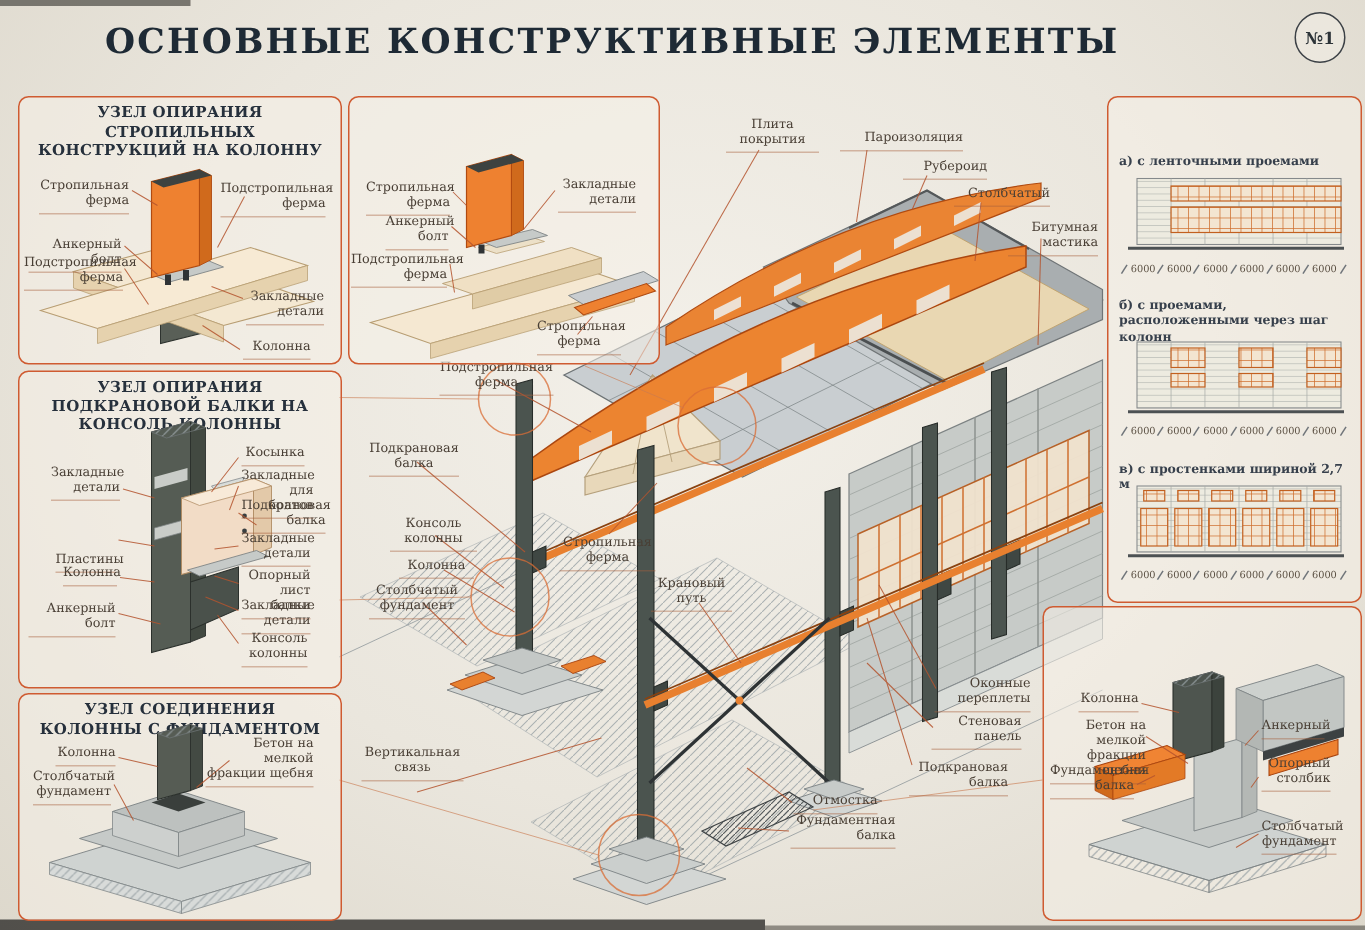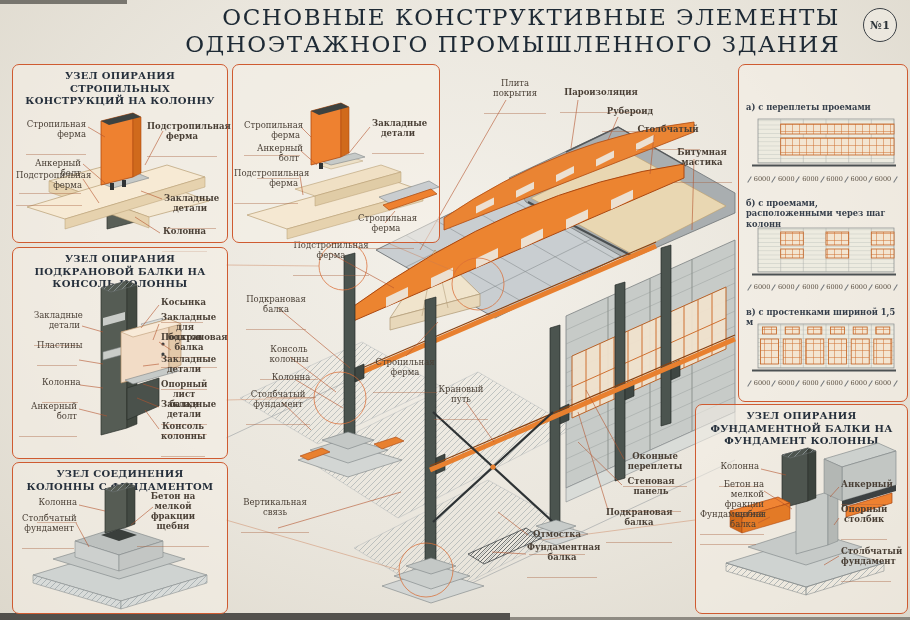--- a/index.html
+++ b/index.html
@@ -2,33 +2,33 @@
 <html><head>
 <meta charset="utf-8">
 <style>
   html,body{margin:0;padding:0;}
   .page{position:relative;width:910px;height:620px;overflow:hidden;
     background:radial-gradient(ellipse at 50% 40%, #f3f0e9 0%, #eae6dd 55%, #ddd8cc 100%);
     font-family:"DejaVu Serif", serif; color:#3f3a33;}
   .photo-edge-b{position:absolute;left:0;bottom:0;width:56%;height:7px;background:#2e2d2a;opacity:.8;}
   .photo-edge-b2{position:absolute;left:56%;bottom:0;width:44%;height:3px;background:#55524b;opacity:.6;}
   .photo-edge-t{position:absolute;left:0;top:0;width:14%;height:4px;background:#4a4843;opacity:.7;}
-  .main-title{position:absolute;left:70px;right:70px;top:4px;text-align:right;
-    font-weight:normal;color:#1e2a35;line-height:1.16;letter-spacing:1.5px;}
+  .main-title{position:absolute;left:70px;right:70px;top:15px;text-align:left;
+    font-weight:bold;color:#1e2a35;line-height:1.16;letter-spacing:1.5px;}
   .main-title .t1{font-size:23px;}
   .main-title .t2{font-size:23px;}
   .badge{position:absolute;right:13px;top:8px;width:32px;height:32px;border:1.6px solid #3c4146;
     border-radius:50%;display:flex;align-items:center;justify-content:center;
     font-size:11px;font-weight:bold;color:#2c3338;background:rgba(244,240,232,.5);}
   .box{position:absolute;border:1px solid #cf5b31;border-radius:7px;background:rgba(246,241,231,.55);}
   .box-title{position:relative;margin-top:5px;text-align:center;font-weight:bold;font-size:10px;
     line-height:1.25;color:#26303c;padding:0 10px;letter-spacing:.3px;}
   .lbl{position:absolute;font-size:8.5px;line-height:1.18;color:#493f35;
-    border-bottom:1px solid rgba(168,96,60,.40);padding-bottom:15px;}
-  .lbl.r{text-align:right;} .lbl.c{text-align:center;} .lbl.l{text-align:center;font-weight:bold;}
+    border-bottom:1px solid rgba(168,96,60,.40);padding-bottom:3px;}
+  .lbl.r{text-align:right;} .lbl.c{text-align:center;} .lbl.l{text-align:right;}
   .boxsvg{position:absolute;left:0;top:0;}
   .schemes .box-title{font-size:11px;letter-spacing:.5px;}
   .cap{position:absolute;font-size:8.3px;font-weight:bold;color:#37404c;line-height:1.25;}
   .schsvg{position:absolute;}
   .dims{position:absolute;display:flex;height:9px;}
   .dim{flex:1;text-align:center;font-size:6.5px;color:#5a4f42;position:relative;line-height:9px;}
   .dim::before{content:"";position:absolute;left:-1px;top:1px;width:1px;height:7px;background:#70757a;transform:rotate(32deg);}
   .dims::after{content:"";position:relative;width:1px;height:7px;top:1px;background:#70757a;transform:rotate(32deg);}
   .main-area{position:absolute;left:226px;top:60px;width:512px;height:560px;}
   svg{display:block;}
@@ -56,21 +56,20 @@
       </pattern>
     </defs>
   </svg>
 
   <div class="photo-edge-t"></div>
   <div class="photo-edge-b"></div>
   <div class="photo-edge-b2"></div>
 
   <div class="main-title">
     <div class="t1">ОСНОВНЫЕ КОНСТРУКТИВНЫЕ ЭЛЕМЕНТЫ</div>
-    <div class="t2">ОДНОЭТАЖНОГО ПРОМЫШЛЕННОГО ЗДАНИЯ</div>
   </div>
   <div class="badge">№1</div>
 
   <div class="main-area">
     <svg class="boxsvg" width="512" height="560" viewBox="0 0 512 560">
 
       <polygon points="14,338 136,282 214,326 92,384" fill="url(#hatch45)" stroke="#a7adb0" stroke-width="0.5" opacity="0.8"></polygon>
       <polygon points="78,398 252,312 348,368 172,458" fill="url(#hatch45)" stroke="#a7adb0" stroke-width="0.5" opacity="0.8"></polygon>
       <polygon points="128,488 262,420 348,468 212,538" fill="url(#hatch45)" stroke="#a7adb0" stroke-width="0.5" opacity="0.8"></polygon>
       <path d="M0,378 L214,278 M214,538 L509,400" stroke="#9aa0a3" stroke-width="0.6" fill="none"></path>
@@ -280,21 +279,21 @@
       <polygon points="156,71 168,76 168,117 156,122" fill="#e3c9a9" stroke="#b08c64" stroke-width="0.6"></polygon>
       <polygon points="108,84 156,71 168,76 120,89" fill="#f8ead8" stroke="#b08c64" stroke-width="0.5"></polygon>
       <polygon points="112,132 158,119 166,123 120,136" fill="#c6cac8" stroke="#7f8486" stroke-width="0.6"></polygon>
       <circle cx="150" cy="96" r="1.6" fill="#3a3f41"></circle>
       <circle cx="150" cy="106" r="1.6" fill="#3a3f41"></circle>
       <g stroke="#b4542e" stroke-width="0.7" opacity="0.85">
         <path d="M69,78 L90,84 M66,112 L90,116 M67,137 L90,140 M66,161 L94,168 M146,57 L128,80 M146,76 L140,92 M146,94 L158,102 M146,116 L130,118 M146,141 L130,136 M146,159 L124,150 M146,181 L132,162"></path>
       </g>
     </svg>
     <div class="lbl r" style="left:21px;top:62px;width:46px">Закладные детали</div>
-    <div class="lbl r" style="left:24px;top:92px;width:40px">Пластины</div>
+    <div class="lbl r" style="left:24px;top:120px;width:40px">Пластины</div>
     <div class="lbl r" style="left:29px;top:129px;width:36px">Колонна</div>
     <div class="lbl r" style="left:6px;top:153px;width:58px">Анкерный болт</div>
     <div class="lbl l" style="left:148px;top:49px;width:42px">Косынка</div>
     <div class="lbl l" style="left:148px;top:64px;width:48px">Закладные для болтов</div>
     <div class="lbl l" style="left:148px;top:84px;width:56px">Подкрановая балка</div>
     <div class="lbl l" style="left:148px;top:106px;width:46px">Закладные детали</div>
     <div class="lbl l" style="left:148px;top:131px;width:46px">Опорный лист балки</div>
     <div class="lbl l" style="left:148px;top:151px;width:46px">Закладные детали</div>
     <div class="lbl l" style="left:148px;top:173px;width:44px">Консоль колонны</div>
   </div>
@@ -318,21 +317,21 @@
       <g stroke="#b4542e" stroke-width="0.7" opacity="0.85">
         <path d="M66,42 L92,48 M63,60 L76,84 M140,44 L118,62"></path>
       </g>
     </svg>
     <div class="lbl r" style="left:24px;top:34px;width:40px">Колонна</div>
     <div class="lbl r" style="left:9px;top:50px;width:52px">Столбчатый фундамент</div>
     <div class="lbl l" style="left:124px;top:28px;width:72px">Бетон на мелкой фракции щебня</div>
   </div>
 
   <div class="box schemes" style="left:738px;top:64px;width:168px;height:336px">
-    <div class="cap" style="left:7px;top:37px;width:158px">а) с переплеты проемами</div>
+    <div class="cap" style="left:7px;top:37px;width:158px">а) с ленточными проемами</div>
     <svg class="schsvg" style="left:11px;top:52px" width="146" height="55" viewBox="0 0 146 55">
       <rect x="8" y="2" width="136" height="44" fill="url(#courses)" stroke="#85898b" stroke-width="0.7"></rect>
       <path d="M30.7,2 V46 M53.3,2 V46 M76,2 V46 M98.7,2 V46 M121.3,2 V46" stroke="#a9ada9" stroke-width="0.5"></path>
       <rect x="30.7" y="7" width="113.3" height="10" fill="url(#winGrid)" stroke="#c2601f" stroke-width="0.8"></rect>
       <rect x="30.7" y="21" width="113.3" height="17" fill="url(#winGrid)" stroke="#c2601f" stroke-width="0.8"></rect>
       <path d="M2,48.5 H146" stroke="#4c5153" stroke-width="2"></path>
     </svg>
     <div class="dims" style="left:11px;top:110px;width:146px">
       <span class="dim">6000</span>
       <span class="dim">6000</span>
@@ -354,21 +353,21 @@
       <path d="M2,48.5 H146" stroke="#4c5153" stroke-width="2"></path>
     </svg>
     <div class="dims" style="left:11px;top:218px;width:146px">
       <span class="dim">6000</span>
       <span class="dim">6000</span>
       <span class="dim">6000</span>
       <span class="dim">6000</span>
       <span class="dim">6000</span>
       <span class="dim">6000</span>
     </div>
-    <div class="cap" style="left:7px;top:242px;width:158px">в) с простенками шириной 1,5 м</div>
+    <div class="cap" style="left:7px;top:242px;width:158px">в) с простенками шириной 2,7 м</div>
     <svg class="schsvg" style="left:11px;top:257px" width="146" height="55" viewBox="0 0 146 55">
       <rect x="8" y="2" width="136" height="44" fill="url(#courses)" stroke="#85898b" stroke-width="0.7"></rect>
       <path d="M30.7,2 V46 M53.3,2 V46 M76,2 V46 M98.7,2 V46 M121.3,2 V46" stroke="#a9ada9" stroke-width="0.5"></path>
       <g fill="url(#winGrid)" stroke="#c2601f" stroke-width="0.8">
         <rect x="12.5" y="5" width="14" height="7"></rect>
           <rect x="35.2" y="5" width="14" height="7"></rect>
         <rect x="57.8" y="5" width="14" height="7"></rect>
           <rect x="80.5" y="5" width="14" height="7"></rect>
         <rect x="103.2" y="5" width="14" height="7"></rect>
           <rect x="125.8" y="5" width="14" height="7"></rect>
@@ -385,21 +384,20 @@
       <span class="dim">6000</span>
       <span class="dim">6000</span>
       <span class="dim">6000</span>
       <span class="dim">6000</span>
       <span class="dim">6000</span>
       <span class="dim">6000</span>
     </div>
   </div>
 
   <div class="box" style="left:695px;top:404px;width:211px;height:208px">
-    <div class="box-title">УЗЕЛ ОПИРАНИЯ ФУНДАМЕНТНОЙ БАЛКИ НА ФУНДАМЕНТ КОЛОННЫ</div>
     <svg class="boxsvg" width="211" height="208" viewBox="0 0 211 208">
       <polygon points="30,158 108,134 188,158 110,182" fill="#cfd3d1" stroke="#7b8183" stroke-width="0.6"></polygon>
       <polygon points="30,158 110,182 110,190 30,166" fill="url(#hatch45)" stroke="#7b8183" stroke-width="0.5"></polygon>
       <polygon points="110,182 188,158 188,166 110,190" fill="url(#hatch45)" stroke="#7b8183" stroke-width="0.5"></polygon>
       <polygon points="52,142 108,124 166,142 110,160" fill="#c6cac8" stroke="#7b8183" stroke-width="0.6"></polygon>
       <polygon points="100,96 132,87 132,140 100,149" fill="#c7cbc8" stroke="#7b8183" stroke-width="0.6"></polygon>
       <polygon points="132,87 142,91 142,136 132,140" fill="#b4b8b5" stroke="#7b8183" stroke-width="0.5"></polygon>
       <polygon points="128,54 182,38 200,46 146,62" fill="#cdd1ce" stroke="#7b8183" stroke-width="0.6"></polygon>
       <polygon points="146,62 200,46 200,80 146,96" fill="#c2c6c3" stroke="#7b8183" stroke-width="0.6"></polygon>
       <polygon points="128,54 146,62 146,96 128,88" fill="#b3b7b4" stroke="#7b8183" stroke-width="0.5"></polygon>

